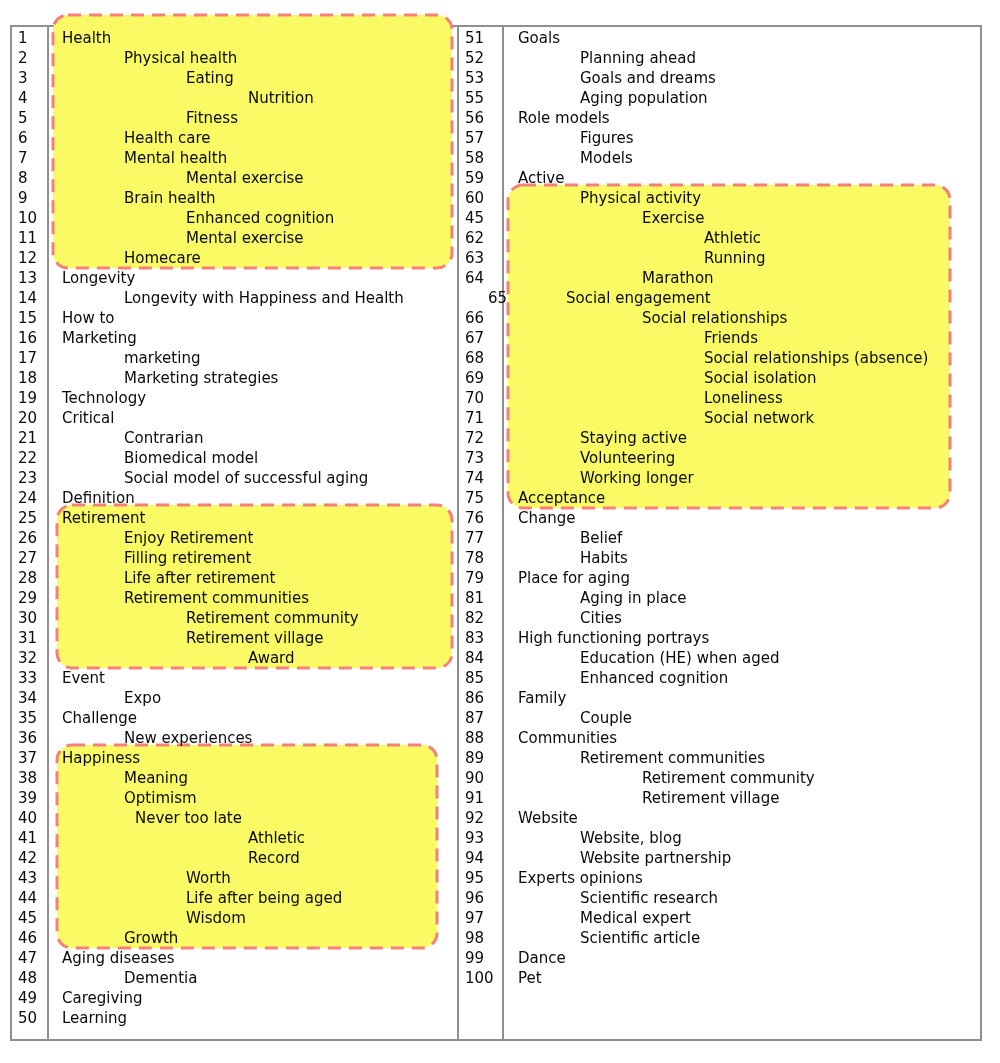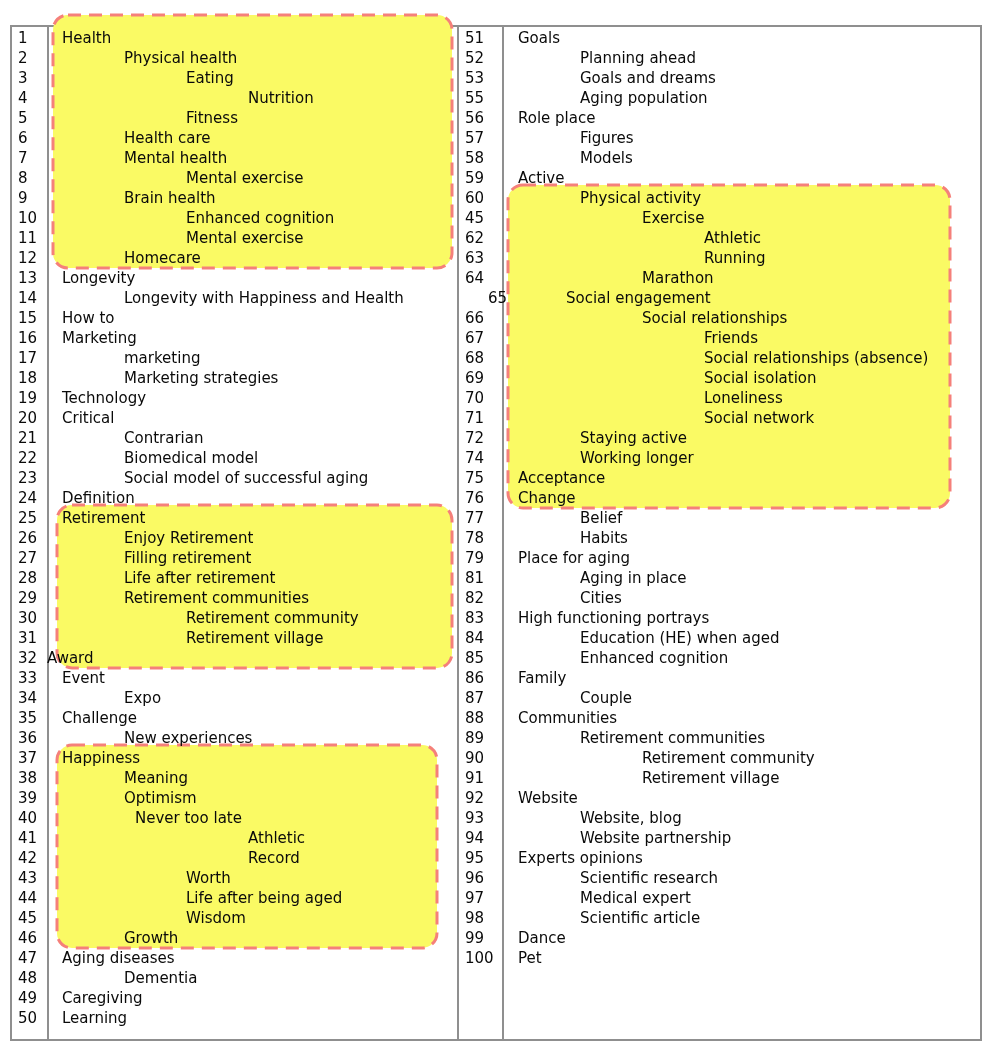--- a/index.html
+++ b/index.html
@@ -158,21 +158,21 @@
       <div class="row">
         <span class="num" style="width: 37px;">30</span>
         <span class="label" style="padding-left: 139px;">Retirement community</span>
       </div>
       <div class="row">
         <span class="num" style="width: 37px;">31</span>
         <span class="label" style="padding-left: 139px;">Retirement village</span>
       </div>
       <div class="row">
         <span class="num" style="width: 37px;">32</span>
-        <span class="label" style="">Award</span>
+        <span class="label" style="padding-left: 201px;">Award</span>
       </div>
       <div class="row">
         <span class="num" style="width: 37px;">33</span>
         <span class="label" style="padding-left: 15px;">Event</span>
       </div>
       <div class="row">
         <span class="num" style="width: 37px;">34</span>
         <span class="label" style="padding-left: 77px;">Expo</span>
       </div>
       <div class="row">
@@ -252,21 +252,21 @@
       <div class="row">
         <span class="num" style="width: 45px;">53</span>
         <span class="label" style="padding-left: 78px;">Goals and dreams</span>
       </div>
       <div class="row">
         <span class="num" style="width: 45px;">55</span>
         <span class="label" style="padding-left: 78px;">Aging population</span>
       </div>
       <div class="row">
         <span class="num" style="width: 45px;">56</span>
-        <span class="label" style="padding-left: 16px;">Role place</span>
+        <span class="label" style="padding-left: 16px;">Role models</span>
       </div>
       <div class="row">
         <span class="num" style="width: 45px;">57</span>
         <span class="label" style="padding-left: 78px;">Figures</span>
       </div>
       <div class="row">
         <span class="num" style="width: 45px;">58</span>
         <span class="label" style="padding-left: 78px;">Models</span>
       </div>
       <div class="row">
@@ -317,20 +317,24 @@
         <span class="num" style="width: 45px;">70</span>
         <span class="label" style="padding-left: 202px;">Loneliness</span>
       </div>
       <div class="row">
         <span class="num" style="width: 45px;">71</span>
         <span class="label" style="padding-left: 202px;">Social network</span>
       </div>
       <div class="row">
         <span class="num" style="width: 45px;">72</span>
         <span class="label" style="padding-left: 78px;">Staying active</span>
+      </div>
+      <div class="row">
+        <span class="num" style="width: 45px;">73</span>
+        <span class="label" style="padding-left: 78px;">Volunteering</span>
       </div>
       <div class="row">
         <span class="num" style="width: 45px;">74</span>
         <span class="label" style="padding-left: 78px;">Working longer</span>
       </div>
       <div class="row">
         <span class="num" style="width: 45px;">75</span>
         <span class="label" style="padding-left: 16px;">Acceptance</span>
       </div>
       <div class="row">

